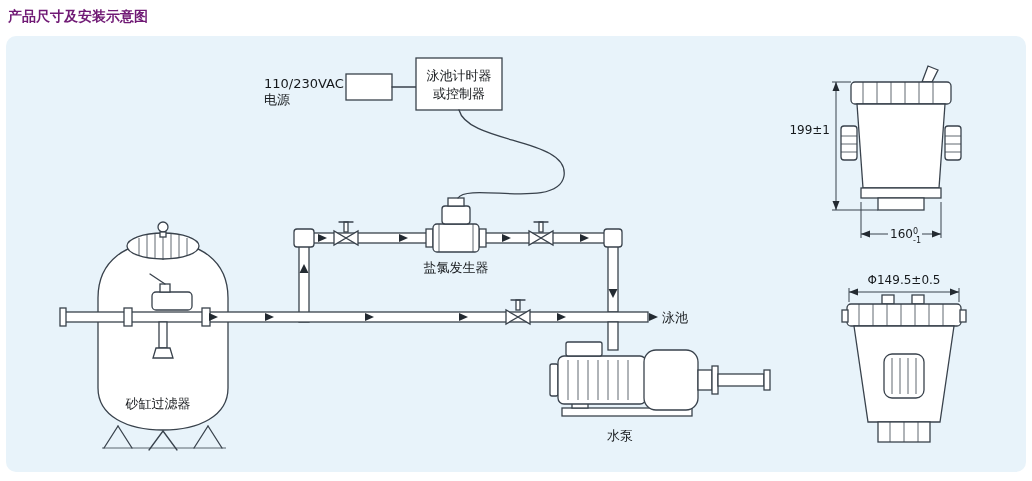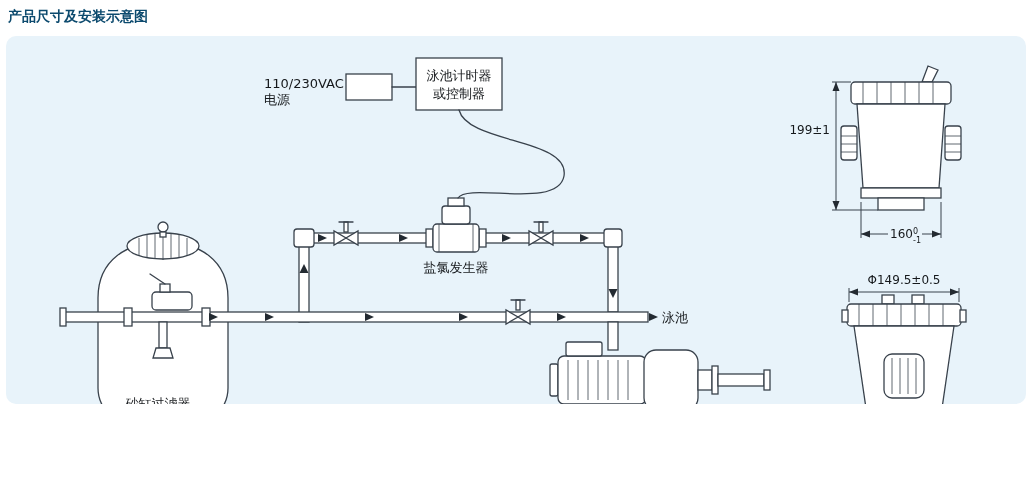--- a/index.html
+++ b/index.html
@@ -1,18 +1,18 @@
 <!DOCTYPE html>
 <html><head>
 <meta charset="utf-8">
 <style>
   html,body{margin:0;padding:0;background:#ffffff;}
   body{width:1032px;height:481px;position:relative;font-family:"DejaVu Sans","Liberation Sans",sans-serif;}
-  .page-title{position:absolute;left:8px;top:8px;font-size:14px;font-weight:bold;color:#0c4a6e;}
-  .panel{position:absolute;left:6px;top:36px;width:1020px;height:368px;background:#e8f3fa;border-radius:10px;overflow:hidden;}
+  .page-title{position:absolute;left:8px;top:8px;font-size:14px;font-weight:bold;color:#701a75;}
+  .panel{position:absolute;left:6px;top:36px;width:1020px;height:436px;background:#e8f3fa;border-radius:10px;overflow:hidden;}
   svg{position:absolute;left:0;top:0;}
   .s{fill:none;stroke:#39424c;stroke-width:1.3;stroke-linecap:round;}
   .f{fill:#ffffff;stroke:#39424c;stroke-width:1.3;}
   .thin{fill:none;stroke:#39424c;stroke-width:0.8;}
   .blk{fill:#232a31;stroke:none;}
   .dim{stroke:#39424c;stroke-width:1;fill:none;}
   .t{font-family:"DejaVu Sans","Liberation Sans",sans-serif;font-size:13px;fill:#15181b;}
   .td{font-family:"DejaVu Sans","Liberation Sans",sans-serif;font-size:12px;fill:#15181b;}
   .ts{font-size:8px;}
 </style>

